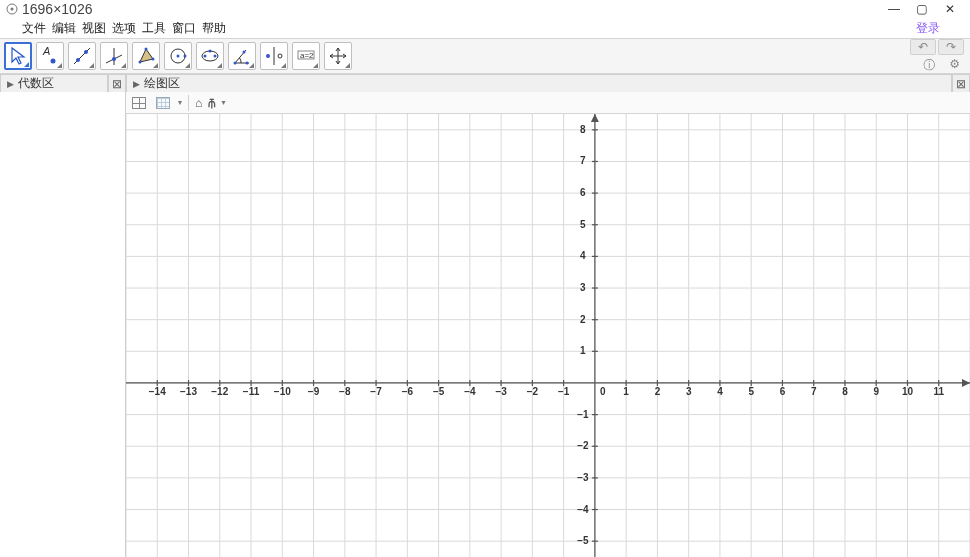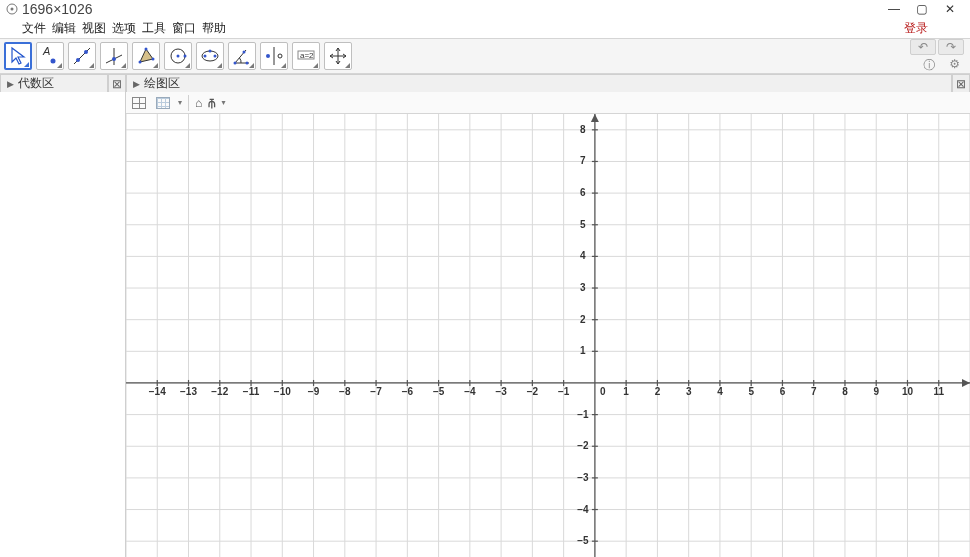--- a/index.html
+++ b/index.html
@@ -4,21 +4,21 @@
 <style>
   * { box-sizing: border-box; margin: 0; padding: 0; }
   html, body { width: 970px; height: 557px; font-family: "Microsoft YaHei", Arial, sans-serif; font-size: 12px; background: #fff; color: #000; overflow: hidden; }
   .titlebar { height: 18px; display: flex; align-items: center; padding: 0 6px; }
   .titlebar .geo-icon { width: 12px; height: 12px; margin-right: 4px; }
   .titlebar .dims { font-size: 14px; color: #444; }
   .titlebar .spacer { flex: 1; }
   .win-btn { width: 28px; height: 16px; display: flex; align-items: center; justify-content: center; color: #333; }
   .menubar { height: 20px; display: flex; align-items: center; padding: 0 22px; background: #fff; }
   .menubar .menu-item { margin-right: 6px; color: #222; cursor: default; }
-  .menubar .login { margin-left: auto; margin-right: 20px; color: #b91c1c; font-family: Liberation Mono, monospace; }
+  .menubar .login { margin-left: auto; margin-right: 8px; color: #8b5cf6; font-family: Liberation Mono, monospace; }
   .toolbar-row { height: 36px; background: #f5f5f5; border-top: 1px solid #d5d5d5; border-bottom: 1px solid #d5d5d5; display: flex; align-items: center; padding: 0 4px; gap: 4px; }
   .tool-btn { width: 28px; height: 28px; border: 1px solid #bfbfbf; background: #fff; border-radius: 2px; display: flex; align-items: center; justify-content: center; position: relative; }
   .tool-btn.active { border: 2px solid #3a6fd8; }
   .tool-btn svg { width: 22px; height: 22px; }
   .tool-btn .corner-tri { position: absolute; right: 1px; bottom: 1px; width: 0; height: 0; border-left: 5px solid transparent; border-bottom: 5px solid #7a7a7a; }
   .tool-btn.active .corner-tri { border-bottom-color: #3a6fd8; }
   .toolbar-right { margin-left: auto; display: flex; flex-direction: column; gap: 2px; padding-right: 2px; }
   .undo-redo { display: flex; gap: 2px; }
   .ur-btn { width: 26px; height: 16px; background: #eaeaea; border: 1px solid #cfcfcf; border-radius: 2px; display: flex; align-items: center; justify-content: center; color: #888; font-size: 12px; }
   .mini-icons { display: flex; gap: 14px; justify-content: flex-end; padding-right: 4px; }

